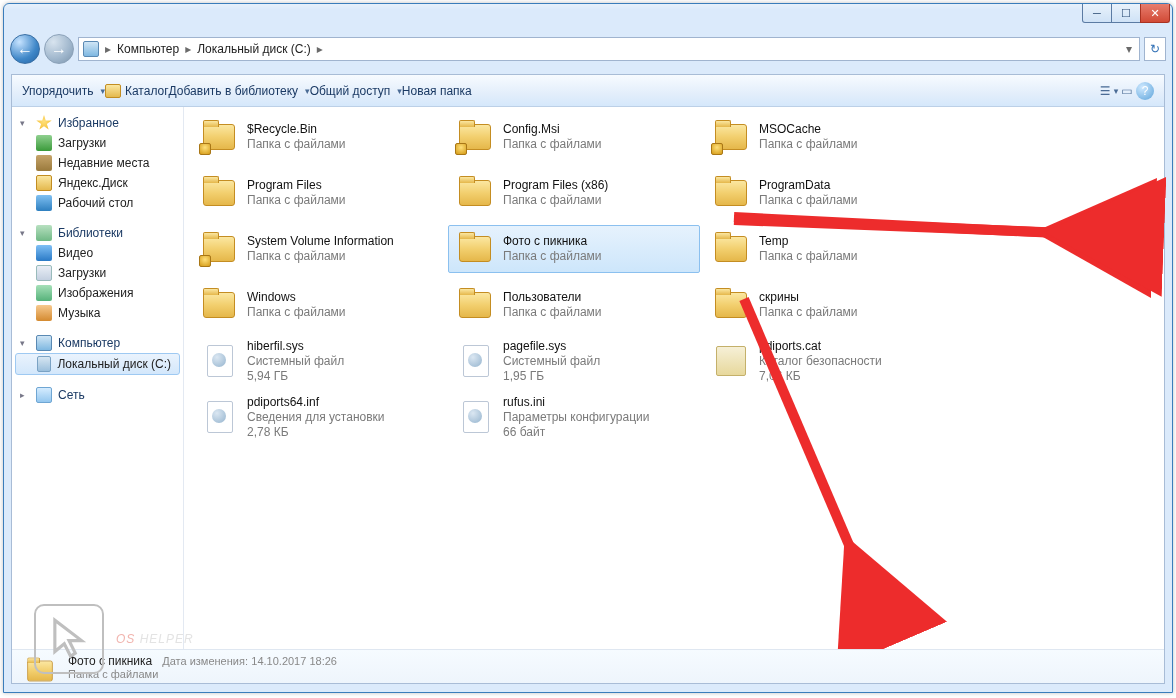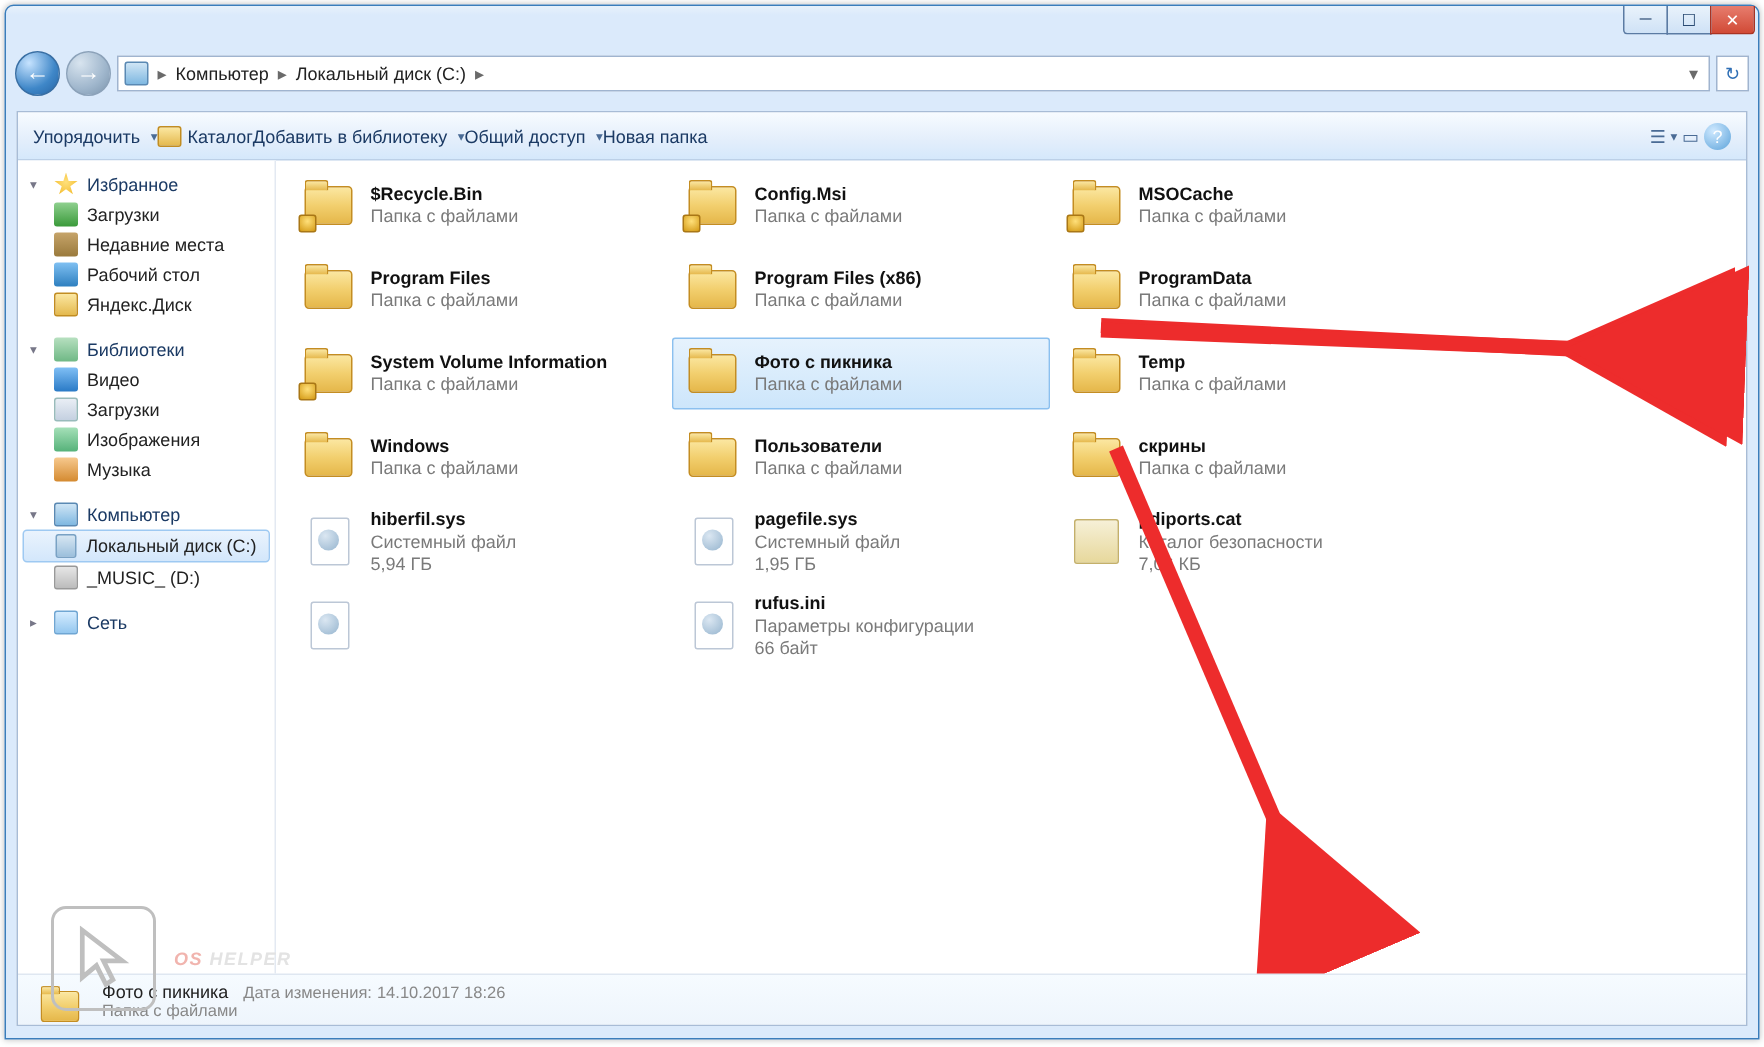--- a/index.html
+++ b/index.html
@@ -74,36 +74,36 @@
       background:radial-gradient(circle at 50% 35%,#ffe07a,#d49a16); border:1px solid #a97716; border-radius:2px;}
   .sysfile-ic{ width:40px; height:36px; position:relative;}
   .sysfile-ic::before{ content:""; position:absolute; left:8px; top:2px; width:24px; height:30px; background:#fff;
       border:1px solid #bcc7d6; border-radius:2px;}
   .sysfile-ic::after{ content:""; position:absolute; left:13px; top:10px; width:14px; height:14px;
       background:radial-gradient(circle at 35% 30%,#dbe7f2,#95b4ce); border-radius:50%;}
   .catalog-ic{ width:40px; height:36px; position:relative;}
   .catalog-ic::before{ content:""; position:absolute; left:5px; top:3px; width:28px; height:28px;
       background:linear-gradient(#f6f0d7,#e7d89c); border:1px solid #c4b06a; border-radius:2px;}
   .meta{ display:flex; flex-direction:column; line-height:1.25;}
-  .name{ color:#111;font-weight:bold;}
+  .name{ color:#111;}
   .sub{ color:#7a7a7a;}
 
   .details{ position:absolute; left:0; right:0; bottom:0; height:34px; border-top:1px solid #dfe7f1;
             background:linear-gradient(#f6fbff,#eef5fc); display:flex; align-items:center; padding:0 12px; gap:10px; color:#555;}
   .det-ic{ width:34px; height:28px;}
   .det-ic .folder-ic{ transform:scale(.8); transform-origin:left center;}
   .det-txt .n{ color:#222;}
   .det-txt .s{ color:#888; font-size:11px;}
 
   
   .arrow{ position:absolute; pointer-events:none;}
   .arrow svg{ overflow:visible;}
 
   .watermark{ position:absolute; left:30px; bottom:18px; display:flex; align-items:center; gap:12px;
-              color:#c8c8c8; font-size:42px; font-weight:700; letter-spacing:1px; font-style:italic;}
+              color:#c8c8c8; font-size:42px; font-weight:400; letter-spacing:1px; font-style:italic;}
   .wm-cursor{ width:70px; height:70px; border:2px solid #bfbfbf; border-radius:10px; display:flex;
               align-items:center; justify-content:center;}
   .wm-cursor svg{ width:38px; height:44px;}
   .wm-os .o{ color:#f1b4ae; }
   .wm-os .s{ color:#e3e3e3;}
 </style>
 </head>
 <body>
 
 <div class="window">
@@ -159,26 +159,26 @@
           </div>
           <div class="side-item">
               <span class="ic ic-dl"></span>
               <span>Загрузки</span>
             </div>
           <div class="side-item">
               <span class="ic ic-recent"></span>
               <span>Недавние места</span>
             </div>
           <div class="side-item">
+              <span class="ic ic-yd"></span>
+              <span>Яндекс.Диск</span>
+            </div>
+          <div class="side-item">
               <span class="ic ic-desk"></span>
               <span>Рабочий стол</span>
-            </div>
-          <div class="side-item">
-              <span class="ic ic-yd"></span>
-              <span>Яндекс.Диск</span>
             </div>
         </div>
 
         <div class="side-group">
           <div class="side-head">
             <span class="chev">▾</span>
             <span class="ic ic-lib"></span>
             <span>Библиотеки</span>
           </div>
           <div class="side-item">
@@ -202,24 +202,20 @@
         <div class="side-group">
           <div class="side-head">
             <span class="chev">▾</span>
             <span class="ic ic-comp"></span>
             <span>Компьютер</span>
           </div>
           <div class="side-item sel">
               <span class="ic ic-disk"></span>
               <span>Локальный диск (C:)</span>
             </div>
-          <div class="side-item">
-              <span class="ic ic-disk2"></span>
-              <span>_MUSIC_ (D:)</span>
-            </div>
         </div>
 
         <div class="side-group">
           <div class="side-head">
             <span class="chev">▸</span>
             <span class="ic ic-net"></span>
             <span>Сеть</span>
           </div>
         </div>
       </div>
@@ -337,20 +333,25 @@
             <div class="item">
               <div class="catalog-ic"></div>
               <div class="meta">
                 <span class="name">pdiports.cat</span>
                 <span class="sub">Каталог безопасности</span>
                 <span class="sub">7,06 КБ</span>
               </div>
             </div>
             <div class="item">
               <div class="sysfile-ic"></div>
+              <div class="meta">
+                <span class="name">pdiports64.inf</span>
+                <span class="sub">Сведения для установки</span>
+                <span class="sub">2,78 КБ</span>
+              </div>
             </div>
             <div class="item">
               <div class="sysfile-ic"></div>
               <div class="meta">
                 <span class="name">rufus.ini</span>
                 <span class="sub">Параметры конфигурации</span>
                 <span class="sub">66 байт</span>
               </div>
             </div>
           </div>

